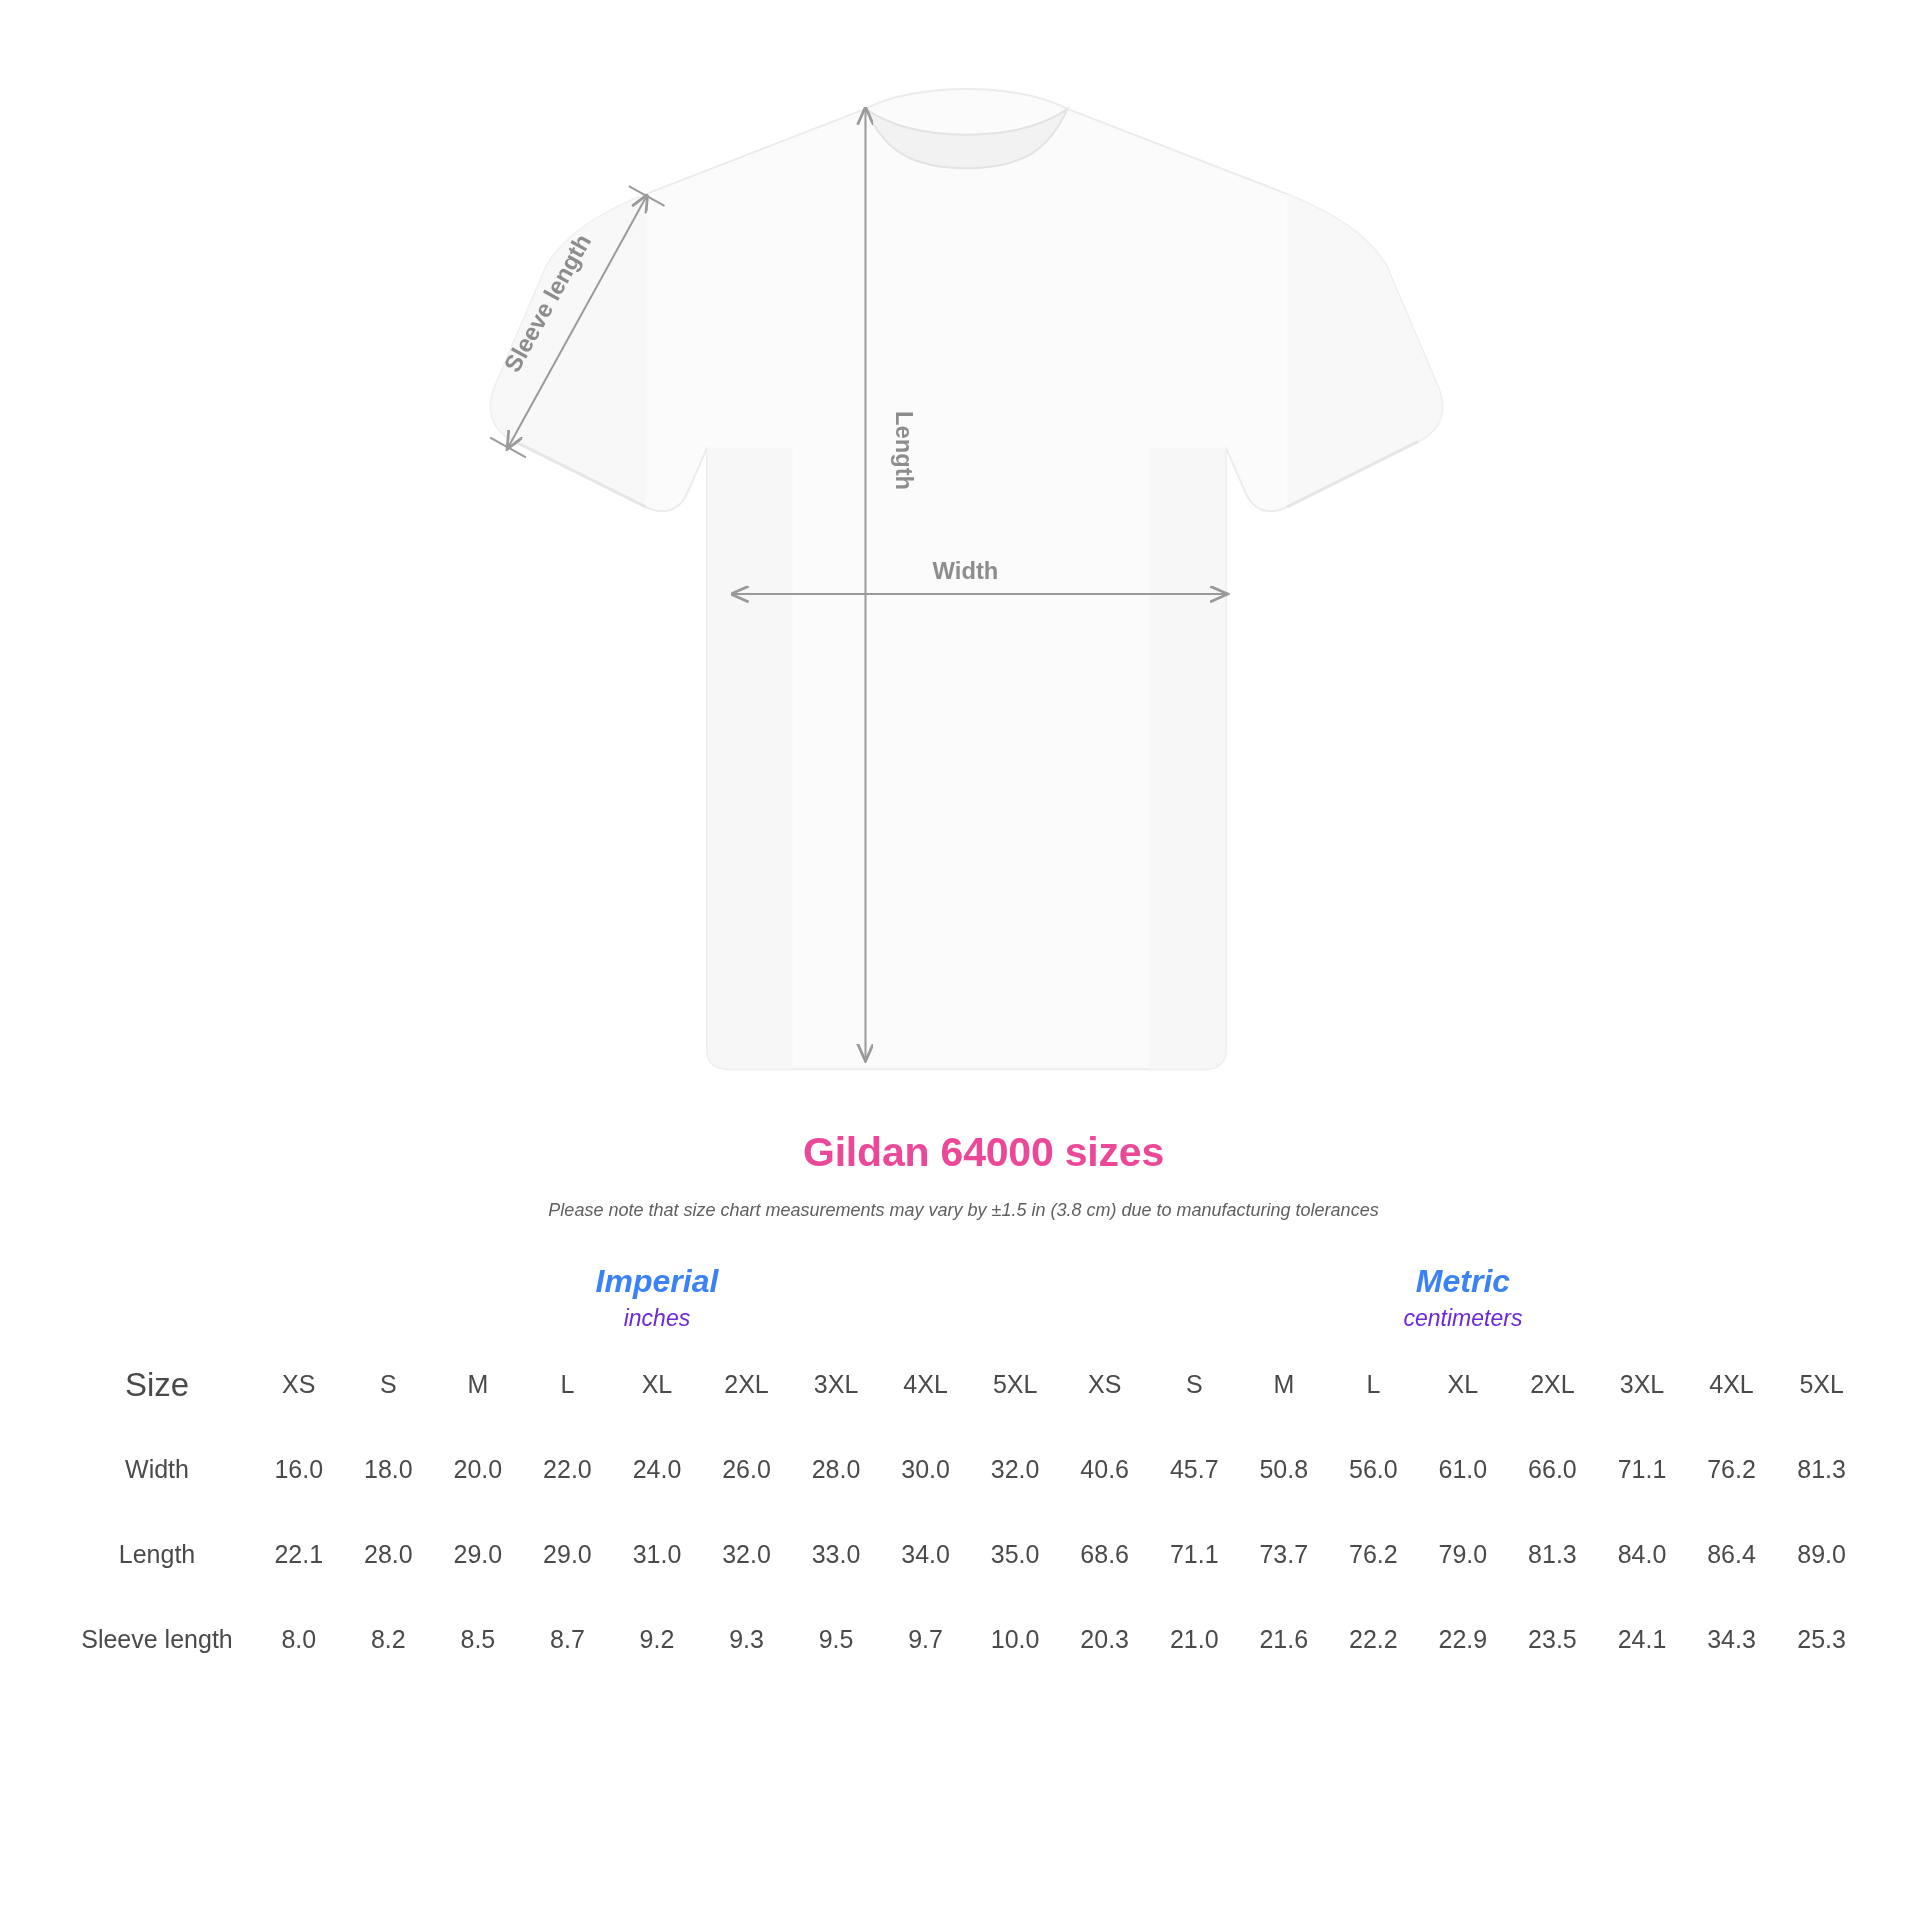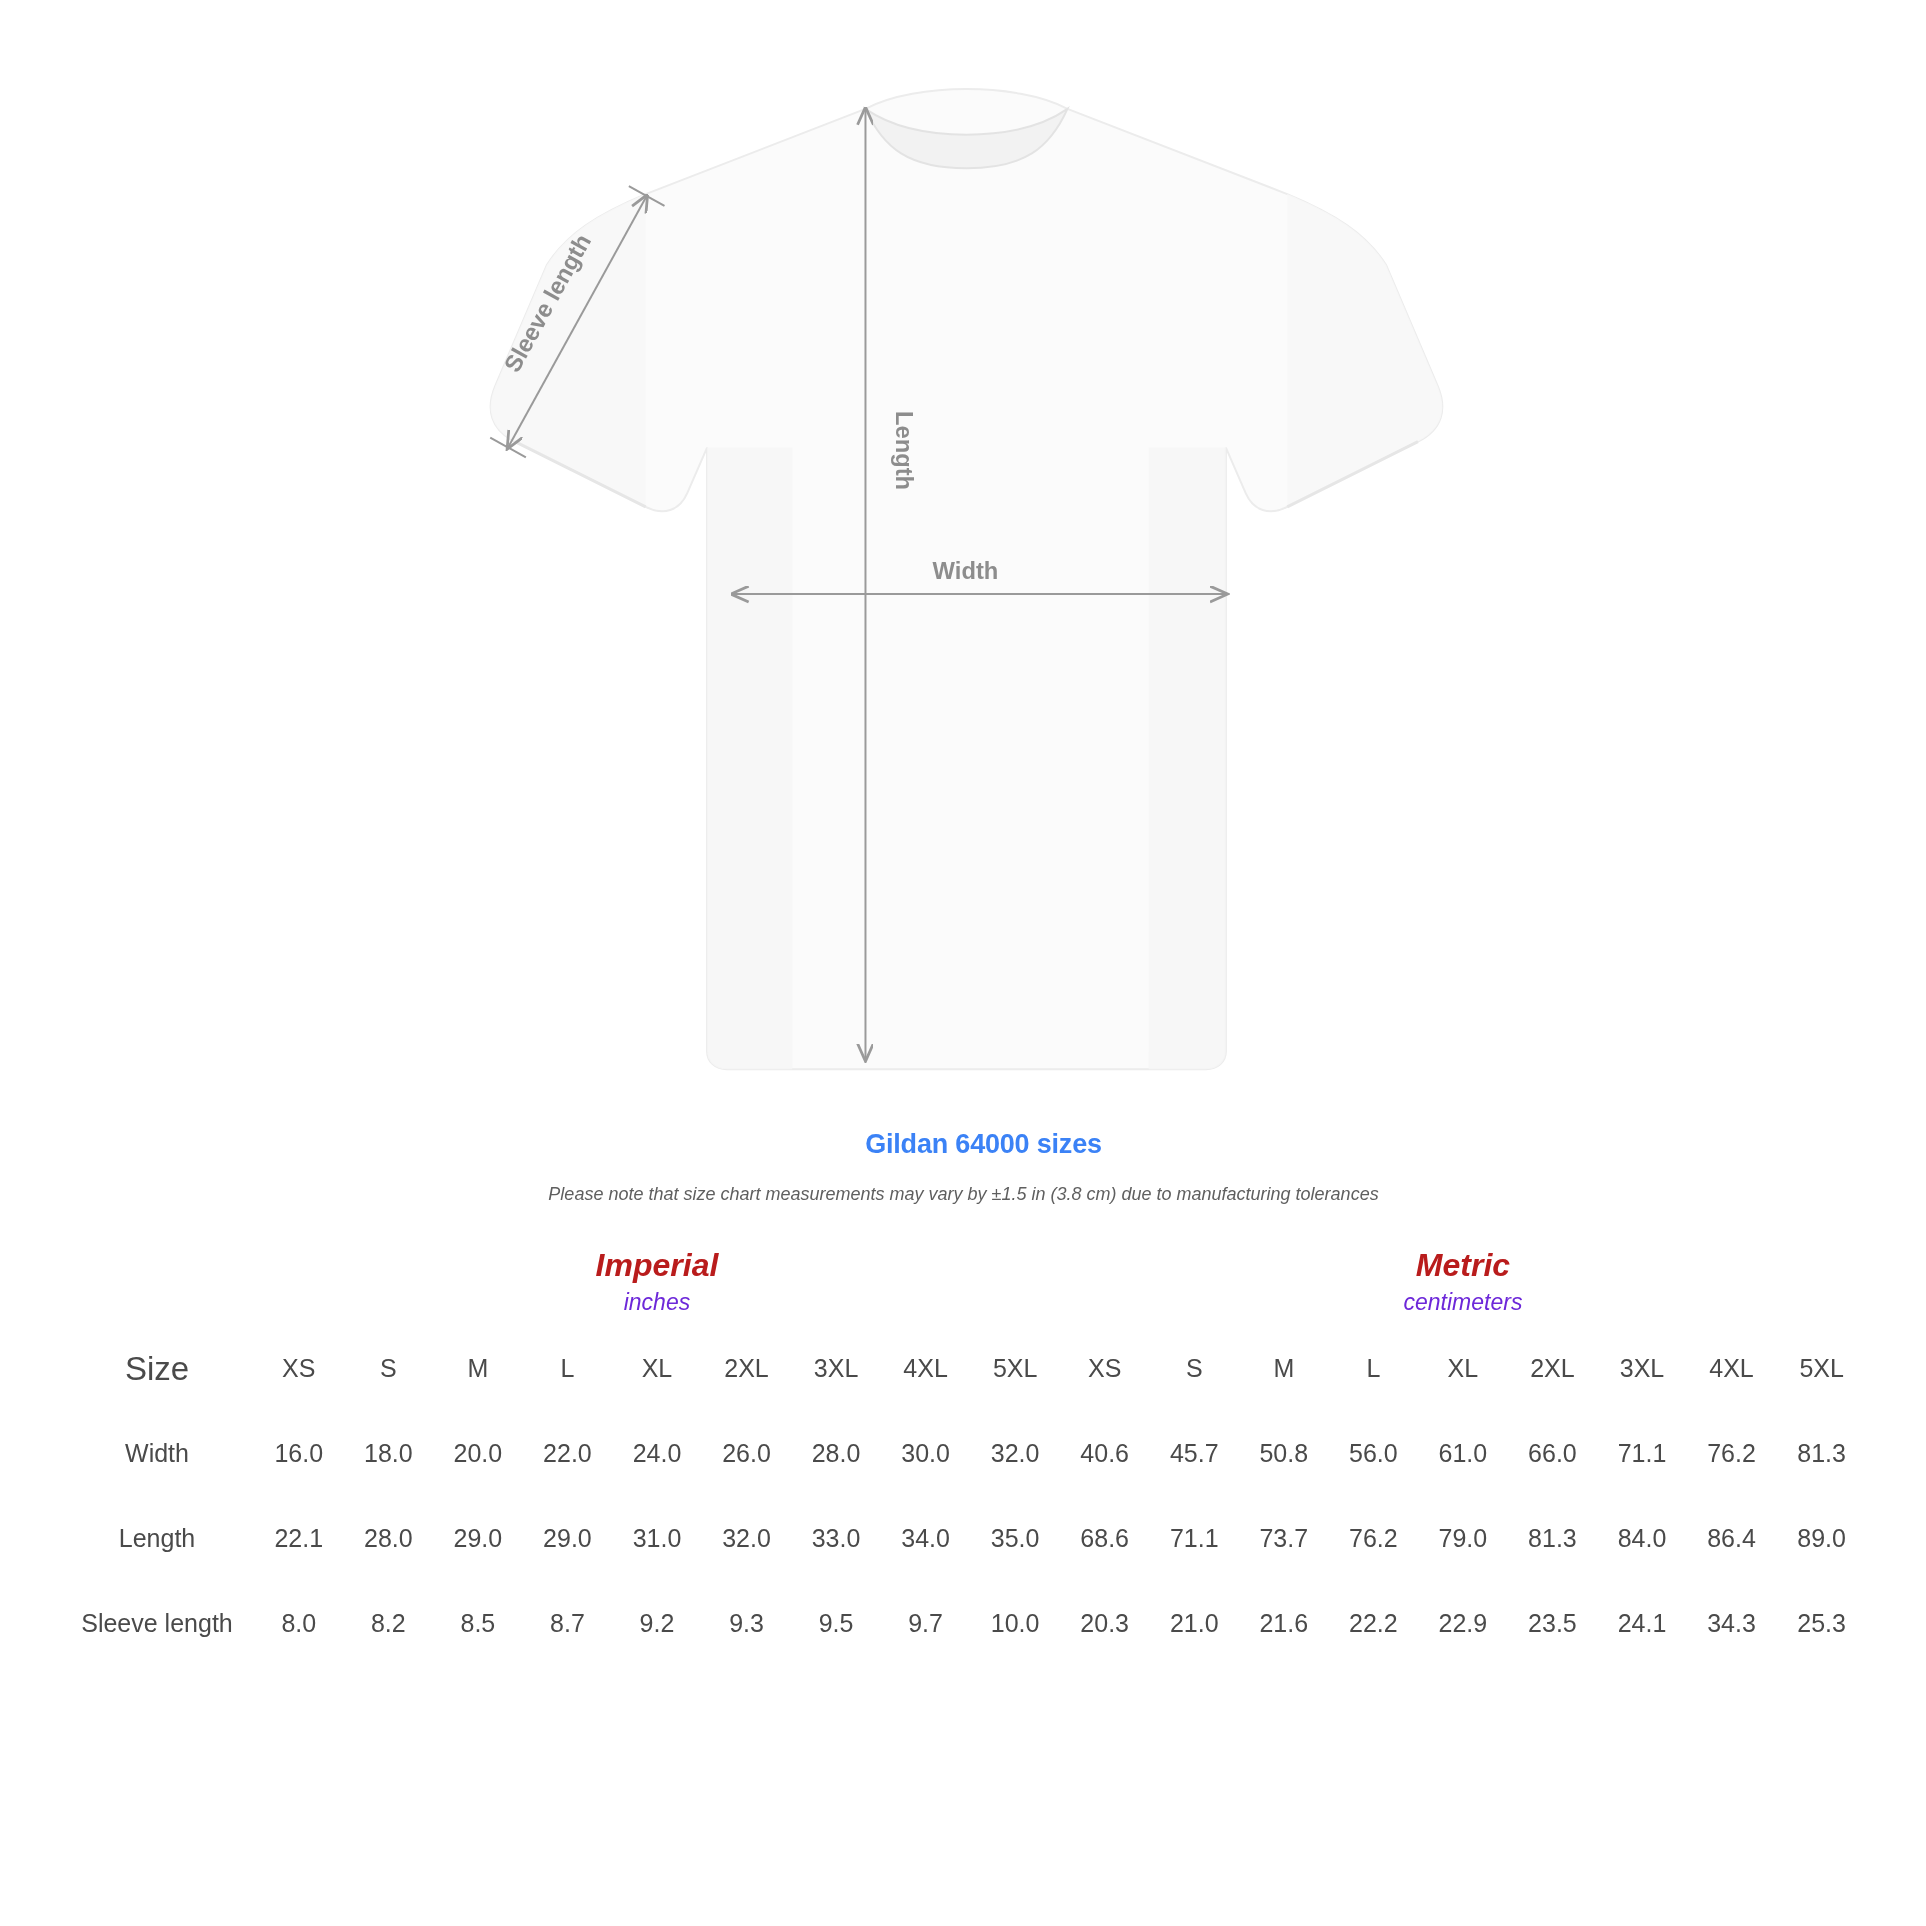--- a/index.html
+++ b/index.html
@@ -31,23 +31,23 @@
   .illustration svg {
     display: block;
   }
 
   
   .title-block {
     text-align: center;
     margin-top: 30px;
   }
   .chart-title {
-    font-size: 27px;
+    font-size: 41px;
     font-weight: bold;
-    color: #3b82f6;
+    color: #ec4899;
     letter-spacing: -0.2px;
     padding-left: 40px;
   }
   .chart-note {
     font-size: 18px;
     font-style: italic;
     color: #5f5f5f;
     margin-top: 24px;
   }
 
@@ -75,21 +75,21 @@
   }
   
   .unit-row td {
     background: #e9e9e9;
     height: 149px;
   }
   .unit-name {
     font-size: 32px;
     font-style: italic;
     font-weight: bold;
-    color: #b91c1c;
+    color: #3b82f6;
     line-height: 1.15;
   }
   .unit-sub {
     font-size: 23px;
     font-style: italic;
     color: #6d28d9;
     line-height: 1.6;
   }
   
   .size-row td {

